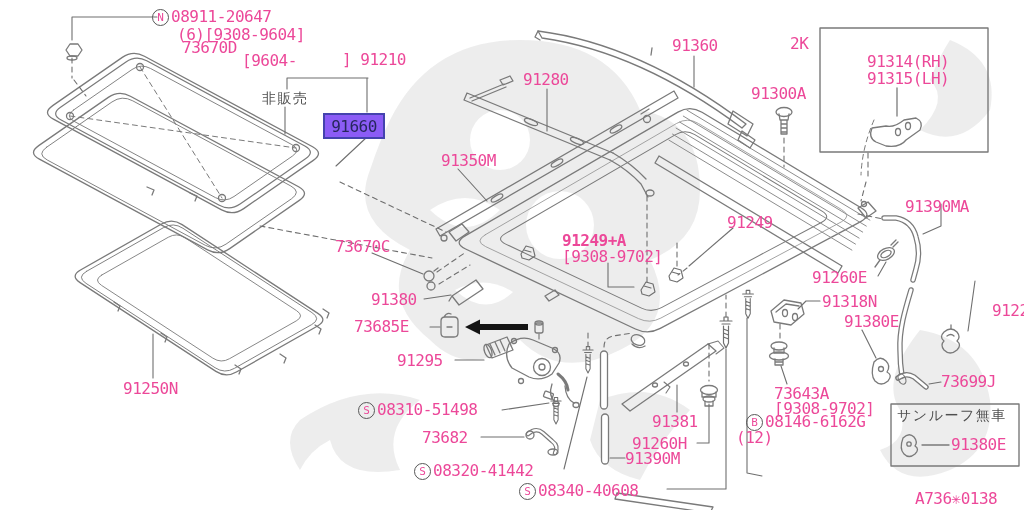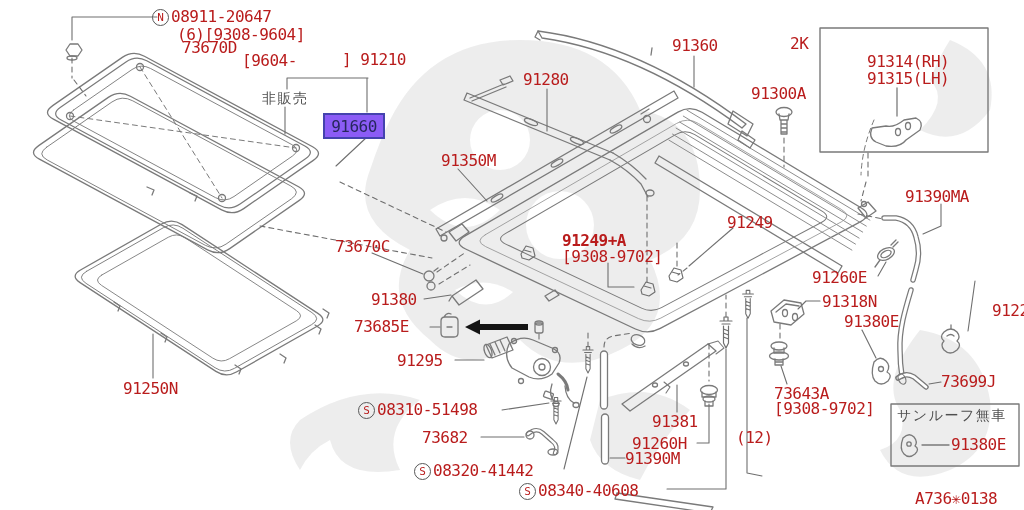--- a/index.html
+++ b/index.html
@@ -1,19 +1,19 @@
 <!DOCTYPE html>
 <html><head>
 <meta charset="utf-8">
 <style>
   html,body{margin:0;padding:0;background:#ffffff;}
   #stage{position:relative;width:1024px;height:510px;background:#fff;overflow:hidden;
          font-family:"DejaVu Sans Mono","Liberation Mono",monospace;}
   #art{position:absolute;left:0;top:0;z-index:1;}
-  .lbl{position:absolute;z-index:2;font-size:16px;line-height:17px;color:#b91c1c;
+  .lbl{position:absolute;z-index:2;font-size:16px;line-height:17px;color:#ec4899;
        white-space:pre;letter-spacing:-0.5px;}
   .lbl.jp{font-family:"DejaVu Sans","Liberation Sans",sans-serif;font-size:14px;
           letter-spacing:1.5px;color:#4f4f4f;}
   .circ{display:inline-block;width:15px;height:15px;border:1.4px solid #575757;border-radius:50%;
         font-size:11px;line-height:15px;text-align:center;letter-spacing:0;
         margin-right:2px;vertical-align:1px;}
   .hl{position:absolute;z-index:3;left:323px;top:113px;width:58px;height:22px;
       background:#8b5cf6;border:2px solid #4443ae;color:#27275e;
       display:flex;align-items:center;justify-content:center;
       font-size:16px;letter-spacing:-0.5px;}
@@ -325,35 +325,36 @@
     <div class="lbl" style="left: 242px; top: 52px;"><span>[9604-</span></div>
     <div class="lbl" style="left: 342px; top: 51px;"><span>] 91210</span></div>
     <div class="lbl jp" style="left: 262px; top: 90px;"><span>非販売</span></div>
     <div class="lbl" style="left: 672px; top: 37px;"><span>91360</span></div>
     <div class="lbl" style="left: 523px; top: 71px;"><span>91280</span></div>
     <div class="lbl" style="left: 751px; top: 85px;"><span>91300A</span></div>
     <div class="lbl" style="left: 790px; top: 35px;"><span>2K</span></div>
     <div class="lbl" style="left: 867px; top: 53px;"><span>91314(RH)</span></div>
     <div class="lbl" style="left: 867px; top: 70px;"><span>91315(LH)</span></div>
     <div class="lbl" style="left: 441px; top: 152px;"><span>91350M</span></div>
-    <div class="lbl" style="left: 905px; top: 188px; text-align: center;"><span>91390MA</span></div>
+    <div class="lbl" style="left: 905px; top: 198px; text-align: center;"><span>91390MA</span></div>
     <div class="lbl" style="left: 727px; top: 214px;"><span>91249</span></div>
     <div class="lbl" style="left: 562px; top: 232px; font-weight: bold;"><span>91249+A</span></div>
     <div class="lbl" style="left: 562px; top: 248px;"><span>[9308-9702]</span></div>
     <div class="lbl" style="left: 335px; top: 238px;"><span>73670C</span></div>
     <div class="lbl" style="left: 992px; top: 261px; margin-top: 41px;"><span>91222E</span></div>
     <div class="lbl" style="left: 812px; top: 269px;"><span>91260E</span></div>
     <div class="lbl" style="left: 822px; top: 293px;"><span>91318N</span></div>
     <div class="lbl" style="left: 844px; top: 313px;"><span>91380E</span></div>
     <div class="lbl" style="left: 371px; top: 291px;"><span>91380</span></div>
     <div class="lbl" style="left: 354px; top: 318px;"><span>73685E</span></div>
     <div class="lbl" style="left: 397px; top: 352px;"><span>91295</span></div>
     <div class="lbl" style="left: 941px; top: 373px;"><span>73699J</span></div>
     <div class="lbl" style="left: 774px; top: 385px;"><span>73643A</span></div>
     <div class="lbl" style="left: 774px; top: 400px;"><span>[9308-9702]</span></div>
+    <div class="lbl" style="left: 746px; top: 413px;"><span class="circ">B</span><span>08146-6162G</span></div>
     <div class="lbl" style="left: 736px; top: 429px;"><span>(12)</span></div>
     <div class="lbl" style="left: 123px; top: 380px;"><span>91250N</span></div>
     <div class="lbl" style="left: 358px; top: 401px;"><span class="circ">S</span><span>08310-51498</span></div>
     <div class="lbl" style="left: 422px; top: 429px;"><span>73682</span></div>
     <div class="lbl" style="left: 414px; top: 462px;"><span class="circ">S</span><span>08320-41442</span></div>
     <div class="lbl" style="left: 652px; top: 413px;"><span>91381</span></div>
     <div class="lbl" style="left: 632px; top: 435px;"><span>91260H</span></div>
     <div class="lbl" style="left: 625px; top: 450px;"><span>91390M</span></div>
     <div class="lbl" style="left: 519px; top: 482px;"><span class="circ">S</span><span>08340-40608</span></div>
     <div class="lbl jp" style="left: 897px; top: 407px;"><span>サンルーフ無車</span></div>

